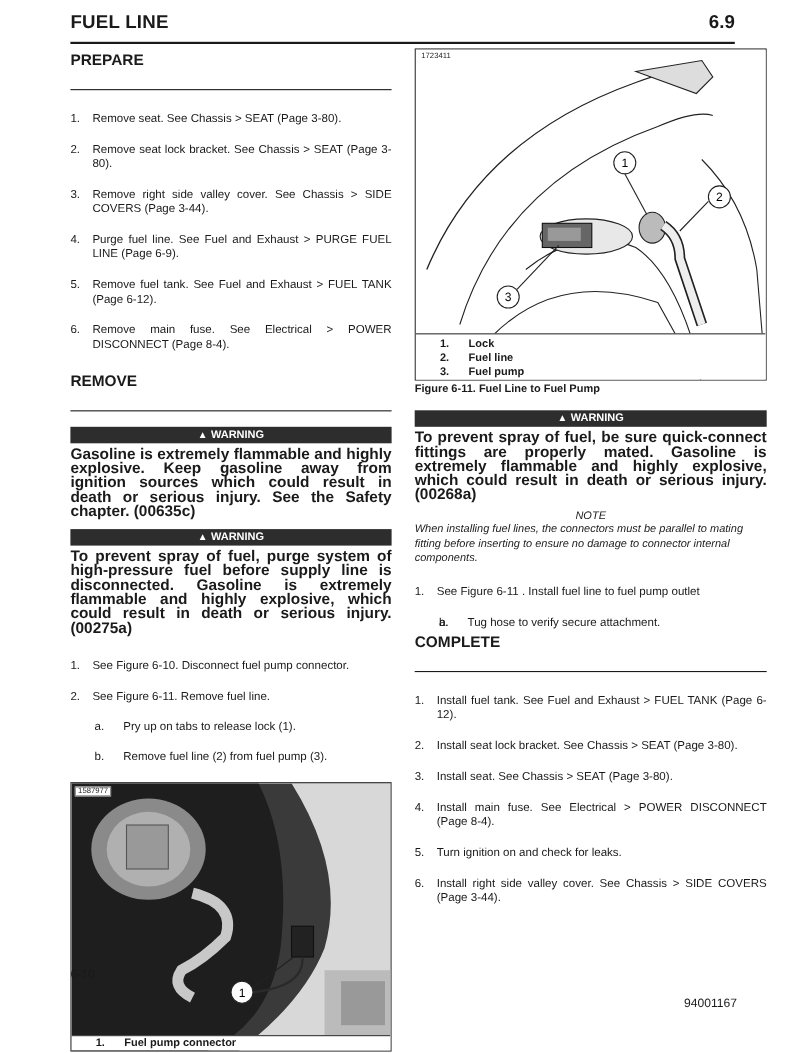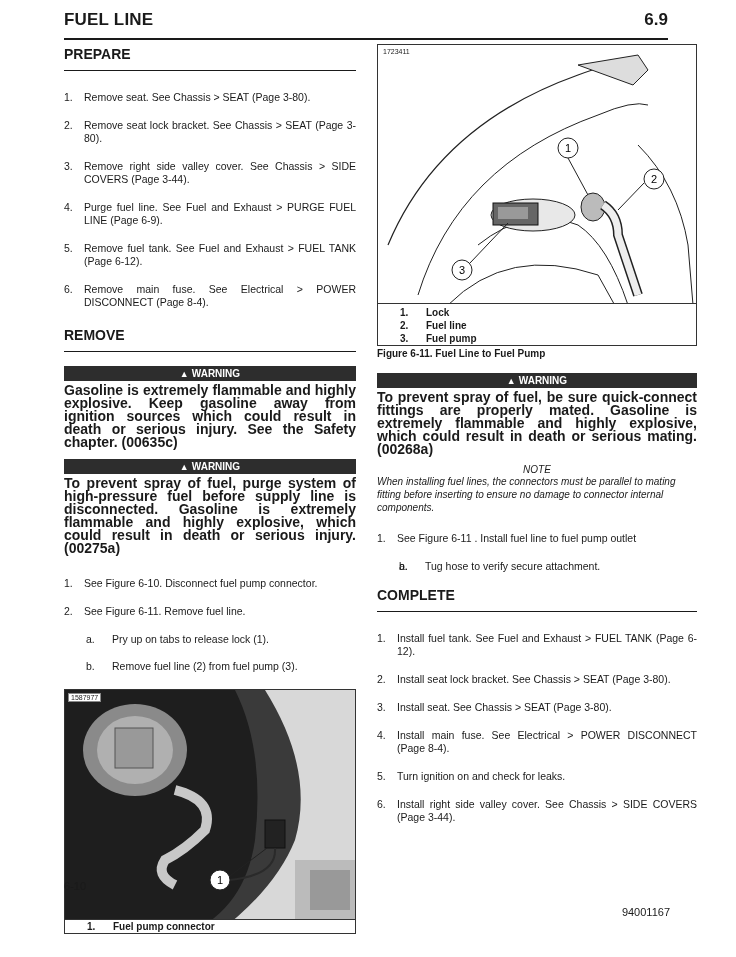--- a/index.html
+++ b/index.html
@@ -7,21 +7,21 @@
   body { position: relative; font-family: "Liberation Sans", sans-serif; color: #1a1a1a; overflow: hidden; }
 
   .page-header { position: absolute; left: 64px; top: 8px; width: 604px; height: 32px; border-bottom: 2px solid #1a1a1a; }
   .chapter-title { position: absolute; left: 0; top: 2px; font-size: 17px; font-weight: bold; letter-spacing: 0.2px; }
   .section-number { position: absolute; right: 0; top: 2px; font-size: 17px; font-weight: bold; }
 
   .col { position: absolute; }
   .col-left { left: 64px; top: 44px; width: 292px; }
   .col-right { left: 377px; top: 44px; width: 320px; }
 
-  .section-heading { font-size: 14px; font-weight: bold; border-bottom: 1px solid #1a1a1a; padding-bottom: 8px; text-decoration: underline; text-decoration-thickness: 1px; text-underline-offset: 2px; }
+  .section-heading { font-size: 14px; font-weight: bold; border-bottom: 1px solid #1a1a1a; padding-bottom: 19px; text-decoration: underline; text-decoration-thickness: 1px; text-underline-offset: 2px; }
   .section-heading span { display: inline-block; }
 
   .steps { list-style: none; }
   .step { position: relative; font-size: 10.5px; line-height: 13px; padding-left: 20px; }
   .step .num { position: absolute; left: 0; top: 0; }
   .step .txt { display: block; text-align: justify; }
 
   .sub { position: relative; font-size: 10.5px; line-height: 13px; padding-left: 48px; }
   .sub .num { position: absolute; left: 22px; top: 0; }
 
@@ -165,36 +165,36 @@
       <div class="legend-row" style="padding-left:48px;"><span class="n" style="left:22px;">1.</span><span>Lock</span></div>
       <div class="legend-row" style="padding-left:48px;"><span class="n" style="left:22px;">2.</span><span>Fuel line</span></div>
       <div class="legend-row" style="padding-left:48px;"><span class="n" style="left:22px;">3.</span><span>Fuel pump</span></div>
     </div>
   </div>
   <div class="fig-caption">Figure 6-11. Fuel Line to Fuel Pump</div>
 
 
   <div style="margin-top:14px;">
     <div class="warning-bar"><span class="tri">▲</span><span>WARNING</span></div>
-    <div class="warning-text">To prevent spray of fuel, be sure quick-connect fittings are properly mated. Gasoline is extremely flammable and highly explosive, which could result in death or serious mating. (00268a)</div>
+    <div class="warning-text">To prevent spray of fuel, be sure quick-connect fittings are properly mated. Gasoline is extremely flammable and highly explosive, which could result in death or serious injury. (00268a)</div>
   </div>
 
   <div class="note-title">NOTE</div>
   <div class="note-text">When installing fuel lines, the connectors must be parallel to mating fitting before inserting to ensure no damage to connector internal components.</div>
 
   <ol class="steps" style="margin-top:18px;">
     <li class="step" style="margin-bottom:15px;">
         <span class="num">1.</span>
         <span class="txt">See Figure 6-11 . Install fuel line to fuel pump outlet</span>
       </li>
   </ol>
   <div class="sub" style="margin-bottom:14px; text-align:justify;"><span class="num">a.</span></div>
   <div class="sub"><span class="num">b.</span><span>Tug hose to verify secure attachment.</span></div>
 
-  <div class="section-heading" style="margin-top:14px;">
+  <div class="section-heading" style="margin-top:2px;">
     <span>COMPLETE</span>
   </div>
   <ol class="steps" style="margin-top:20px;">
     <li class="step" style="margin-bottom:15px;">
         <span class="num">1.</span>
         <span class="txt">Install fuel tank. See Fuel and Exhaust &gt; FUEL TANK (Page 6-12).</span>
       </li>
     <li class="step" style="margin-bottom:15px;">
         <span class="num">2.</span>
         <span class="txt">Install seat lock bracket. See Chassis &gt; SEAT (Page 3-80).</span>

